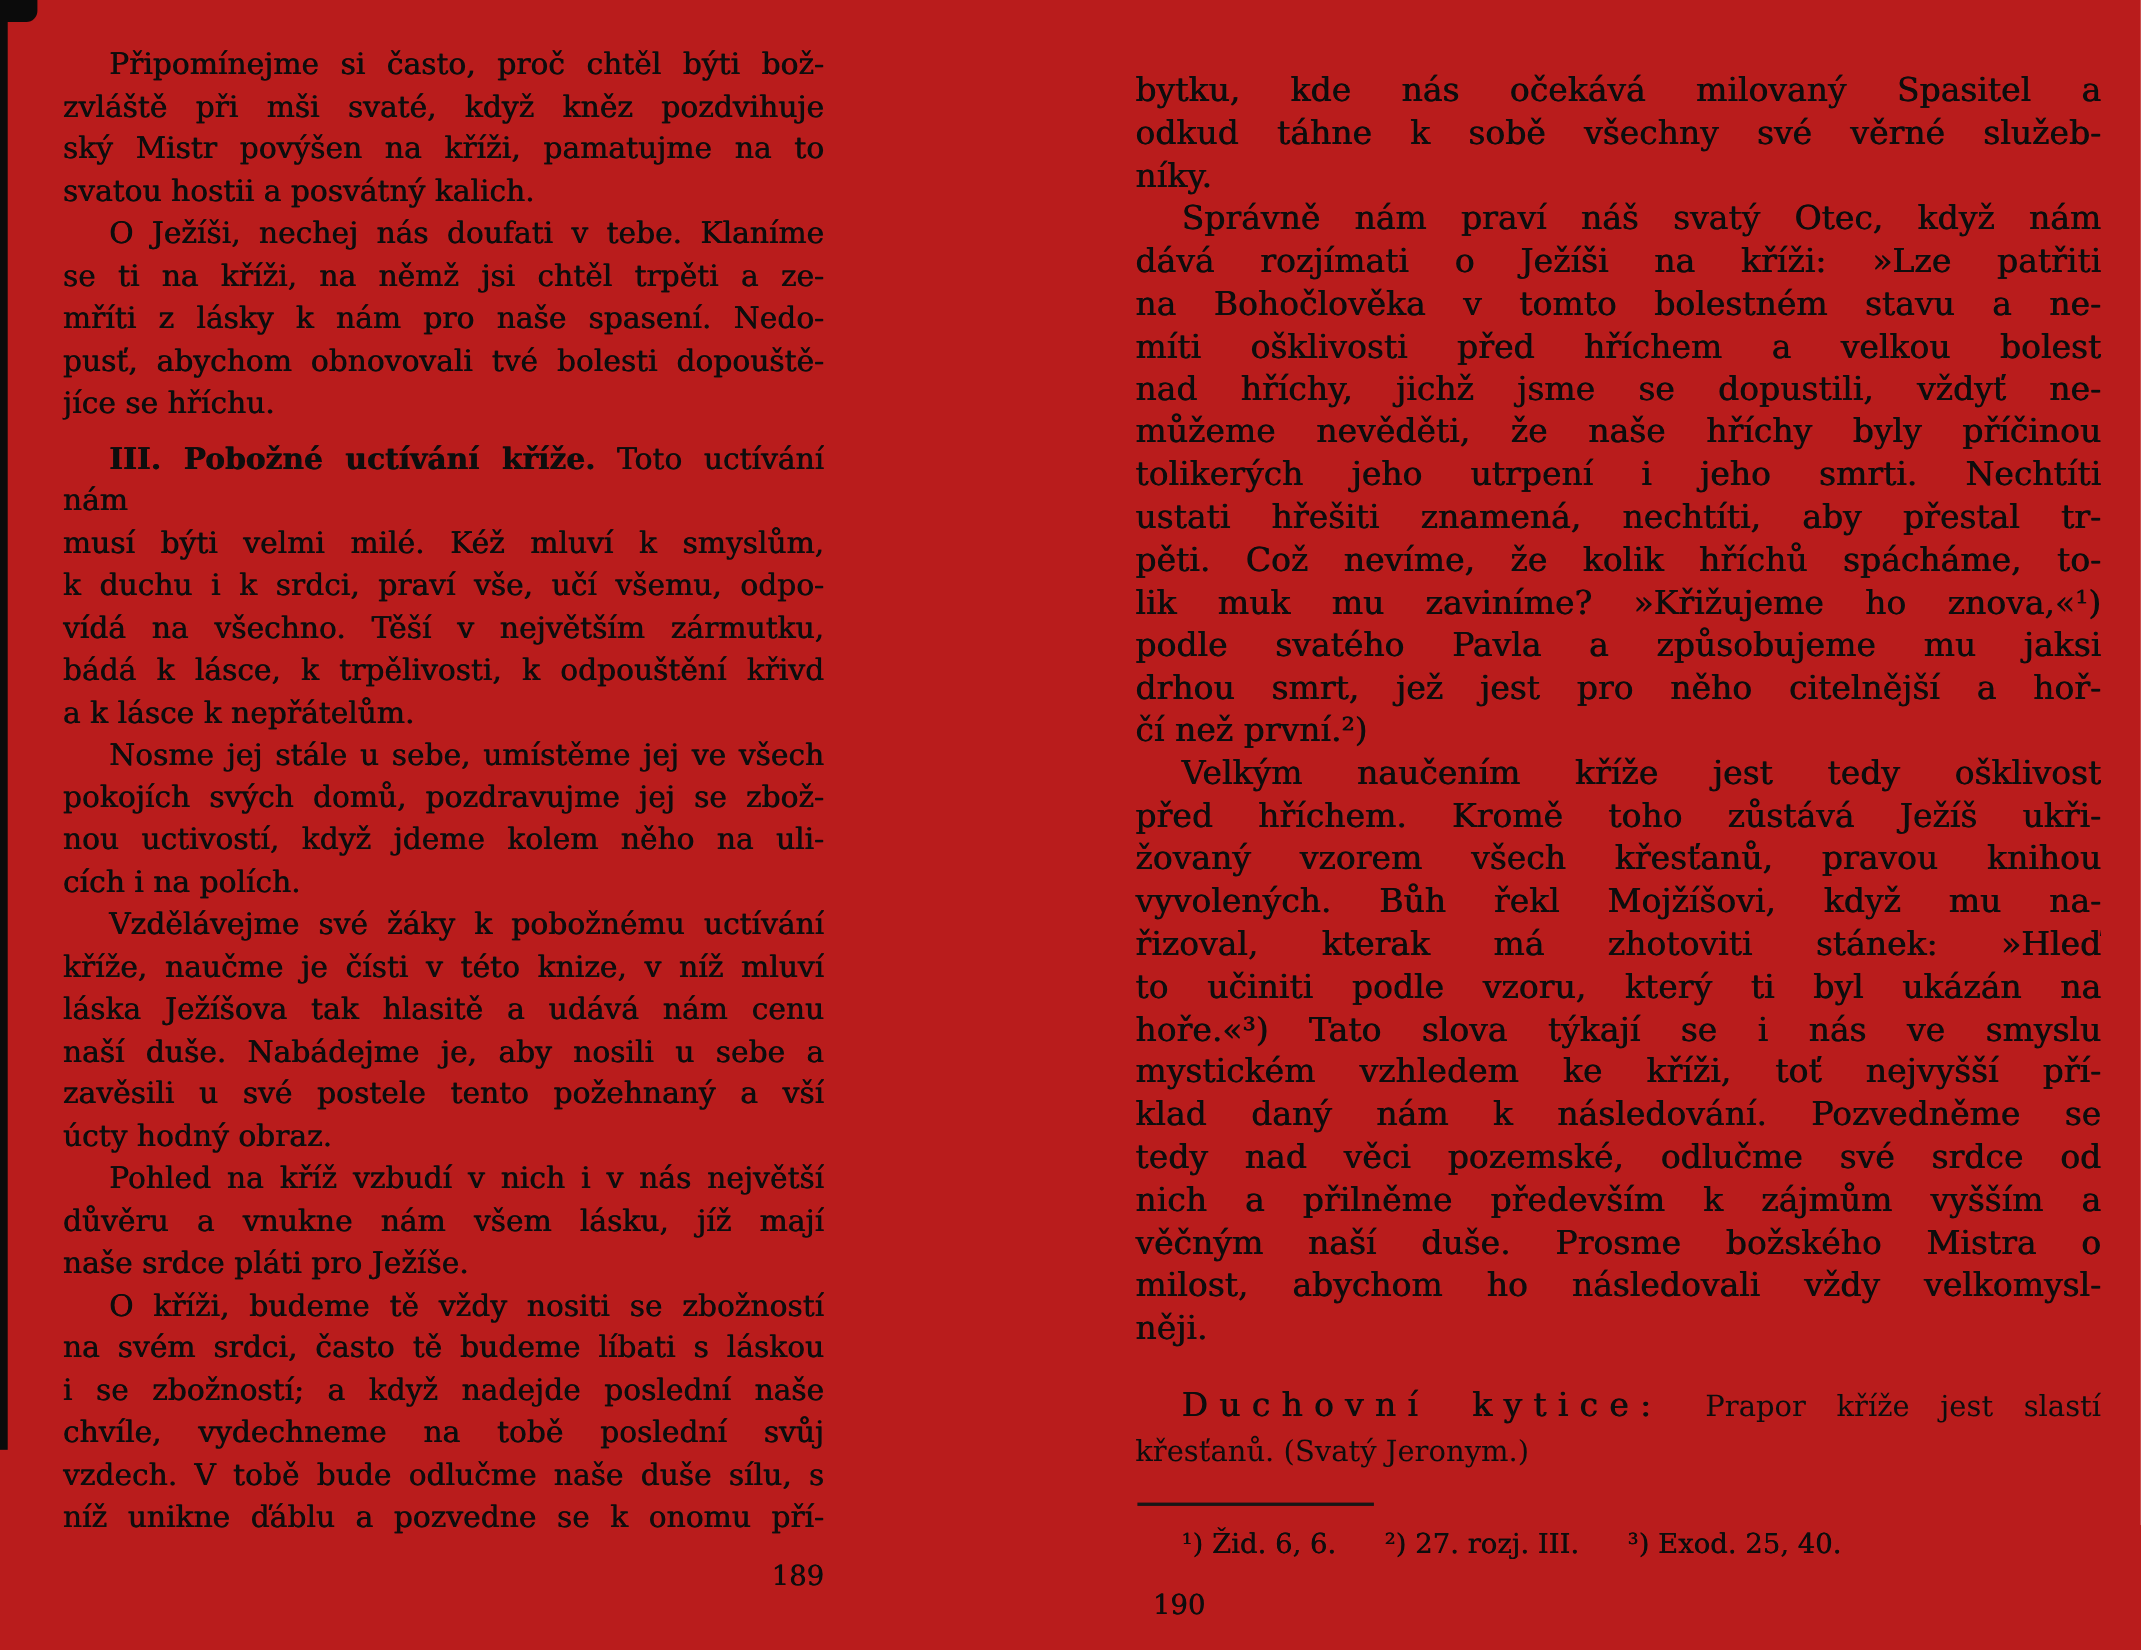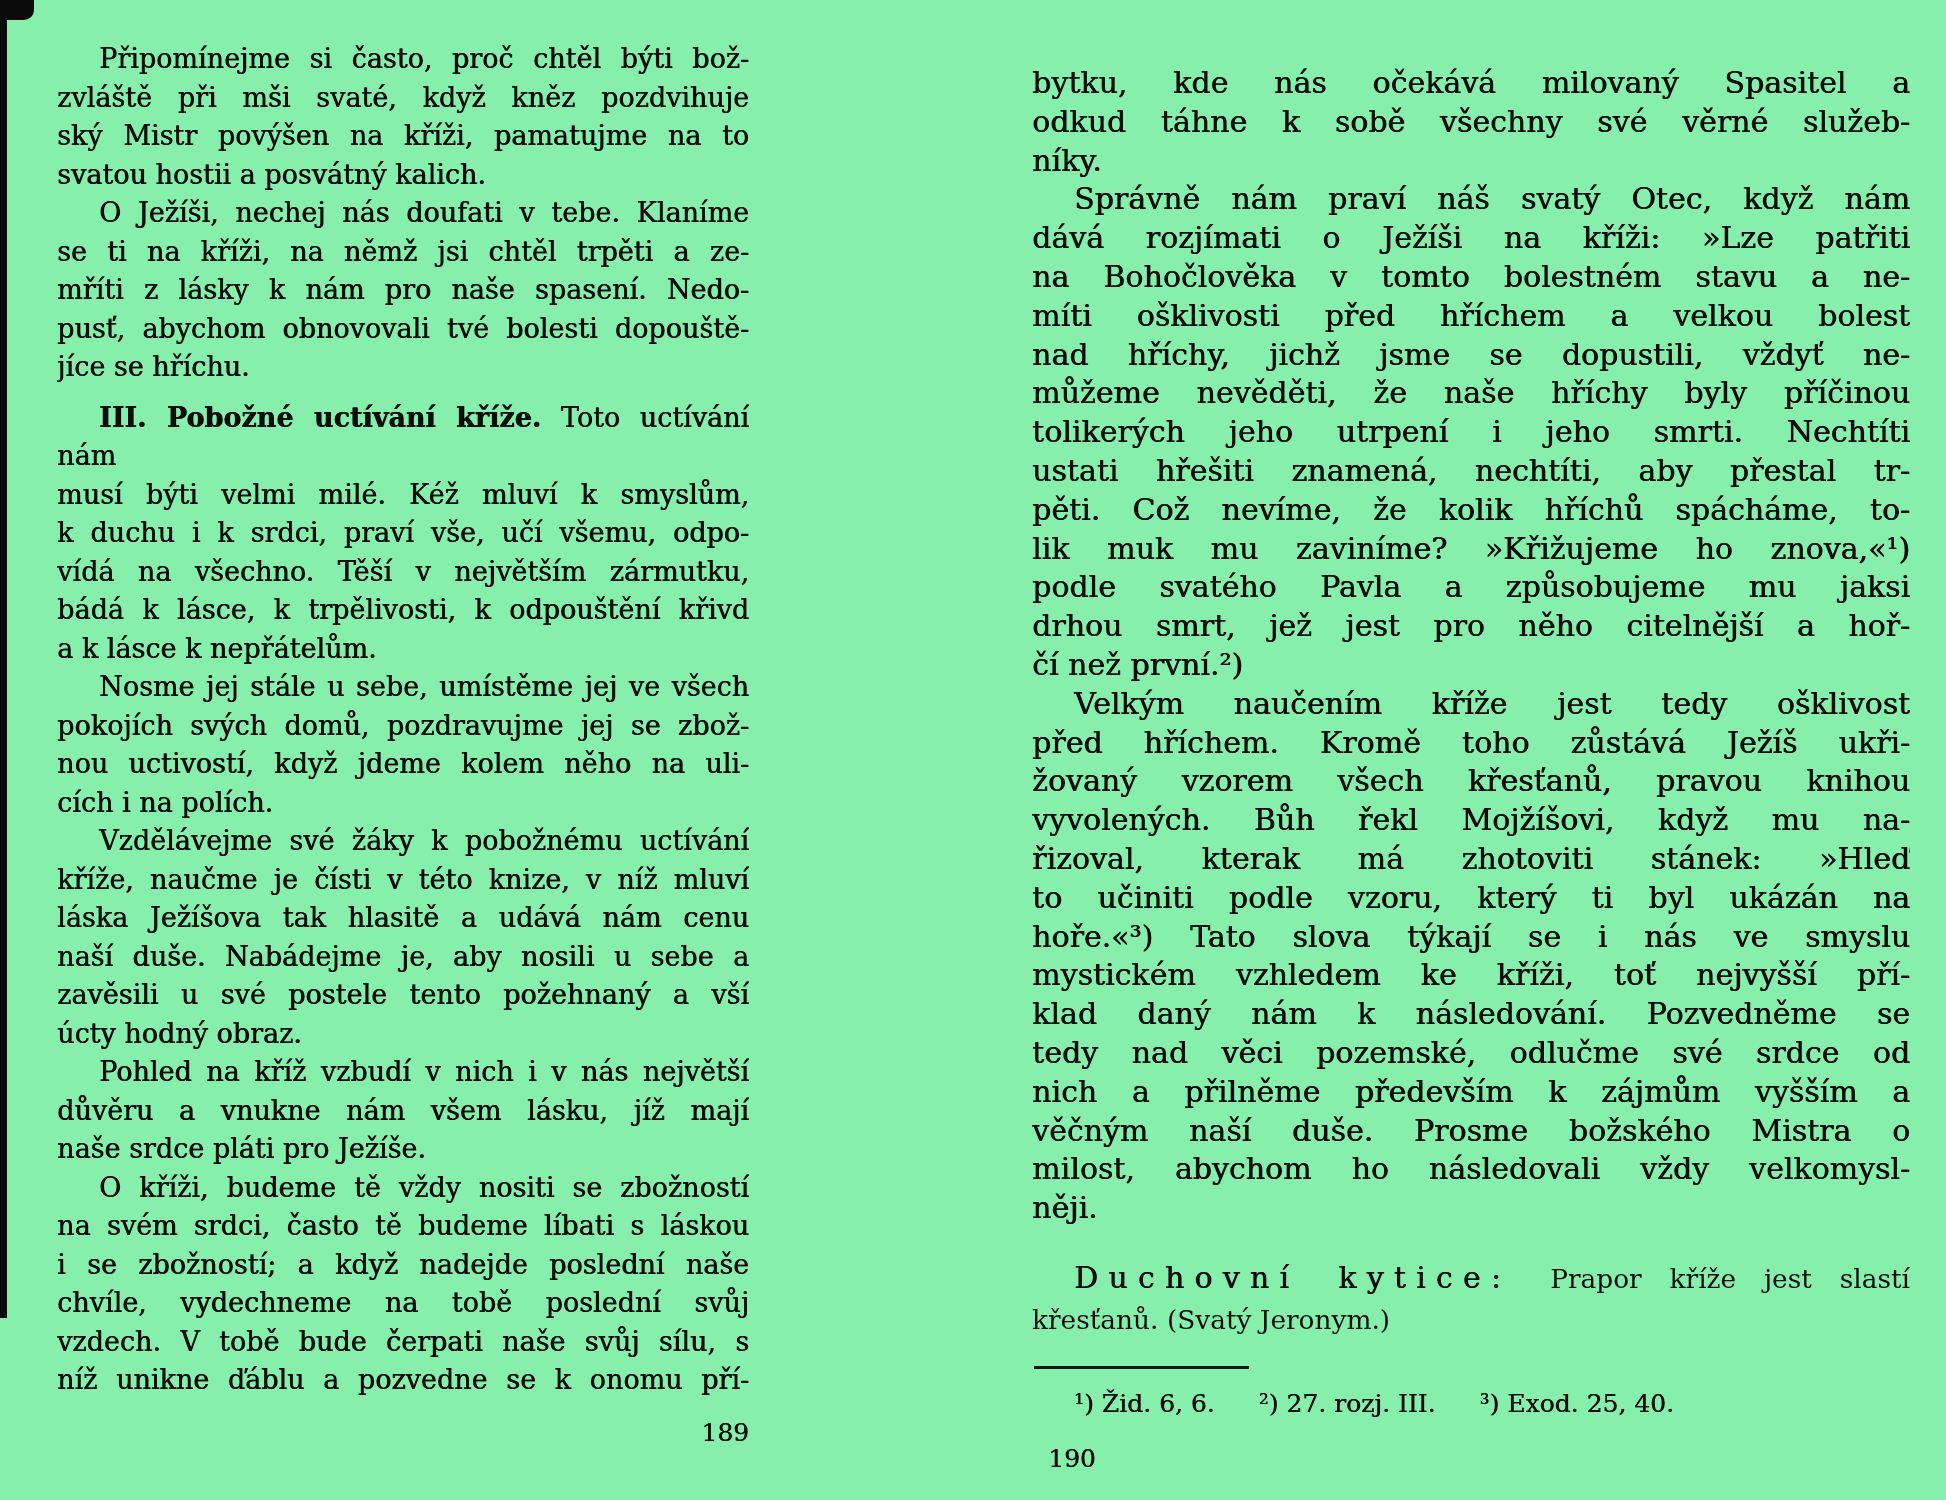--- a/index.html
+++ b/index.html
@@ -2,21 +2,21 @@
 <html><head>
 <meta charset="utf-8">
 <style>
   html,body{margin:0;padding:0;}
   body{
     width:1946px;height:1500px;
     background:#fbfbf8;
     overflow:hidden;
     font-family:"DejaVu Serif","Liberation Serif",serif;
   }
-  .scan{position:relative;width:1946px;height:1500px;background:#86efac;color:#0d0d0d;}
+  .scan{position:relative;width:1946px;height:1500px;background:#b91c1c;color:#0d0d0d;}
   
   .scan-edge{position:absolute;left:0;top:0;width:7px;height:1318px;background:#0b0b0b;}
   .scan-blob{position:absolute;left:0;top:0;width:34px;height:20px;background:#0b0b0b;border-radius:0 0 10px 0;}
   .page{position:absolute;text-shadow:0.6px 0 currentColor;}
   .page-left{left:57px;top:40px;width:692px;font-size:27px;line-height:38.5px;}
   .page-right{left:1032px;top:64px;width:878px;font-size:30px;line-height:38.8px;}
   .para{margin:0;}
   .para.space-before{margin-top:12px;}
   .para.kytice{margin-top:30px;line-height:40px;}
   .line{
@@ -84,21 +84,21 @@
         <div class="para">
           <div class="line indent">Pohled na kříž vzbudí v nich i v nás největší</div>
           <div class="line">důvěru a vnukne nám všem lásku, jíž mají</div>
           <div class="line last">naše srdce pláti pro Ježíše.</div>
         </div>
         <div class="para">
           <div class="line indent">O kříži, budeme tě vždy nositi se zbožností</div>
           <div class="line">na svém srdci, často tě budeme líbati s láskou</div>
           <div class="line">i se zbožností; a když nadejde poslední naše</div>
           <div class="line">chvíle, vydechneme na tobě poslední svůj</div>
-          <div class="line">vzdech. V tobě bude čerpati naše svůj sílu, s</div>
+          <div class="line">vzdech. V tobě bude odlučme naše duše sílu, s</div>
           <div class="line">níž unikne ďáblu a pozvedne se k onomu pří-</div>
         </div>
       </div>
   </section>
 
   <section class="page page-right">
     <div class="text-block">
         <div class="para">
           <div class="line">bytku, kde nás očekává milovaný Spasitel a</div>
           <div class="line">odkud táhne k sobě všechny své věrné služeb-</div>

